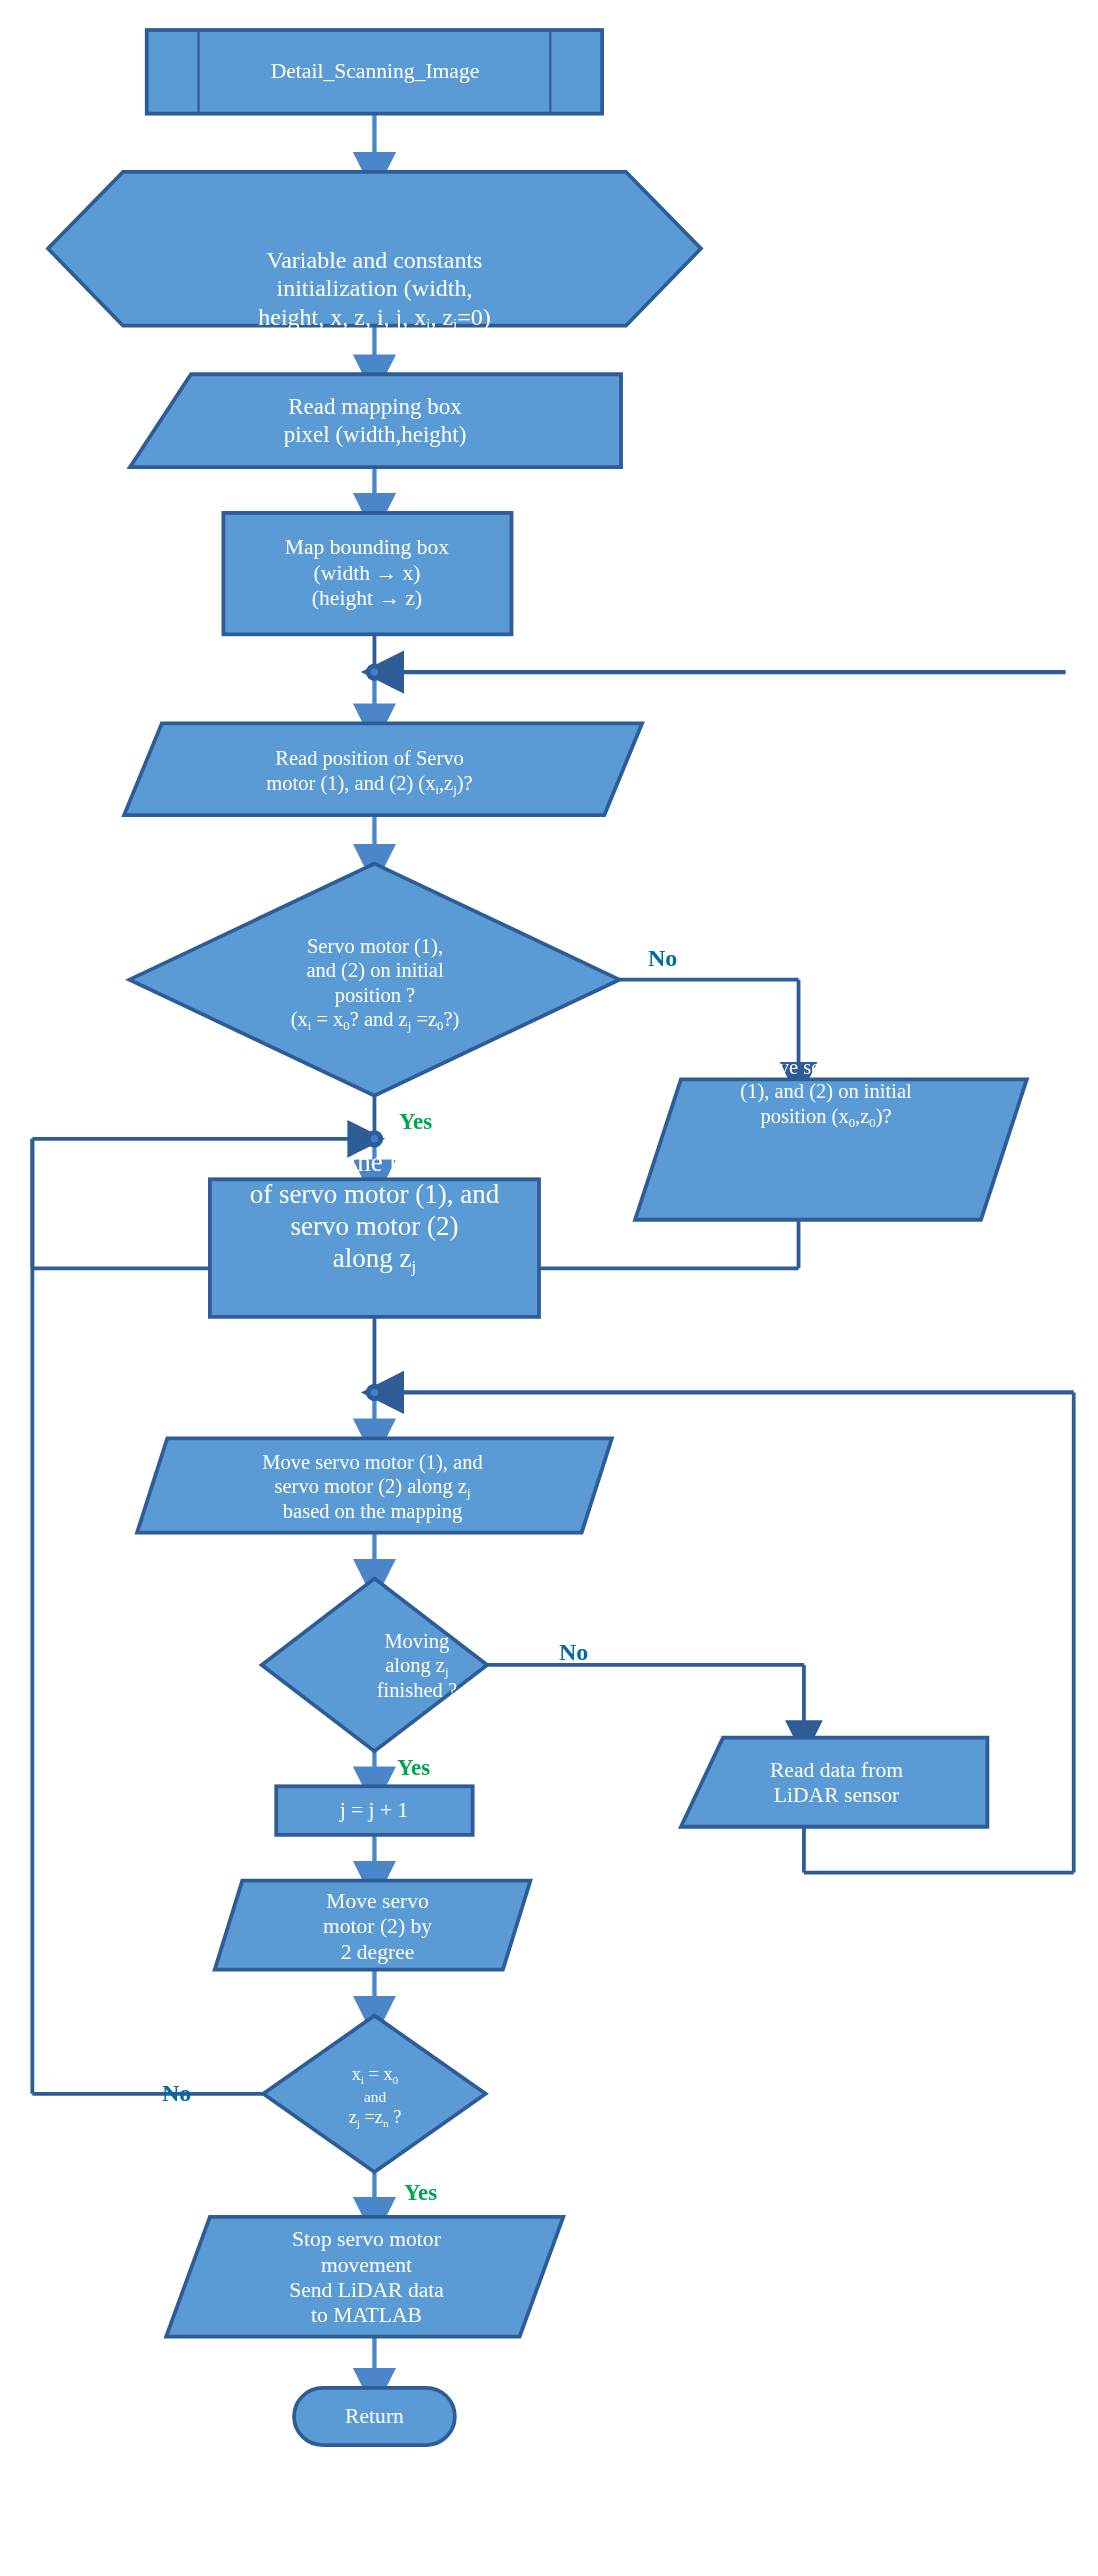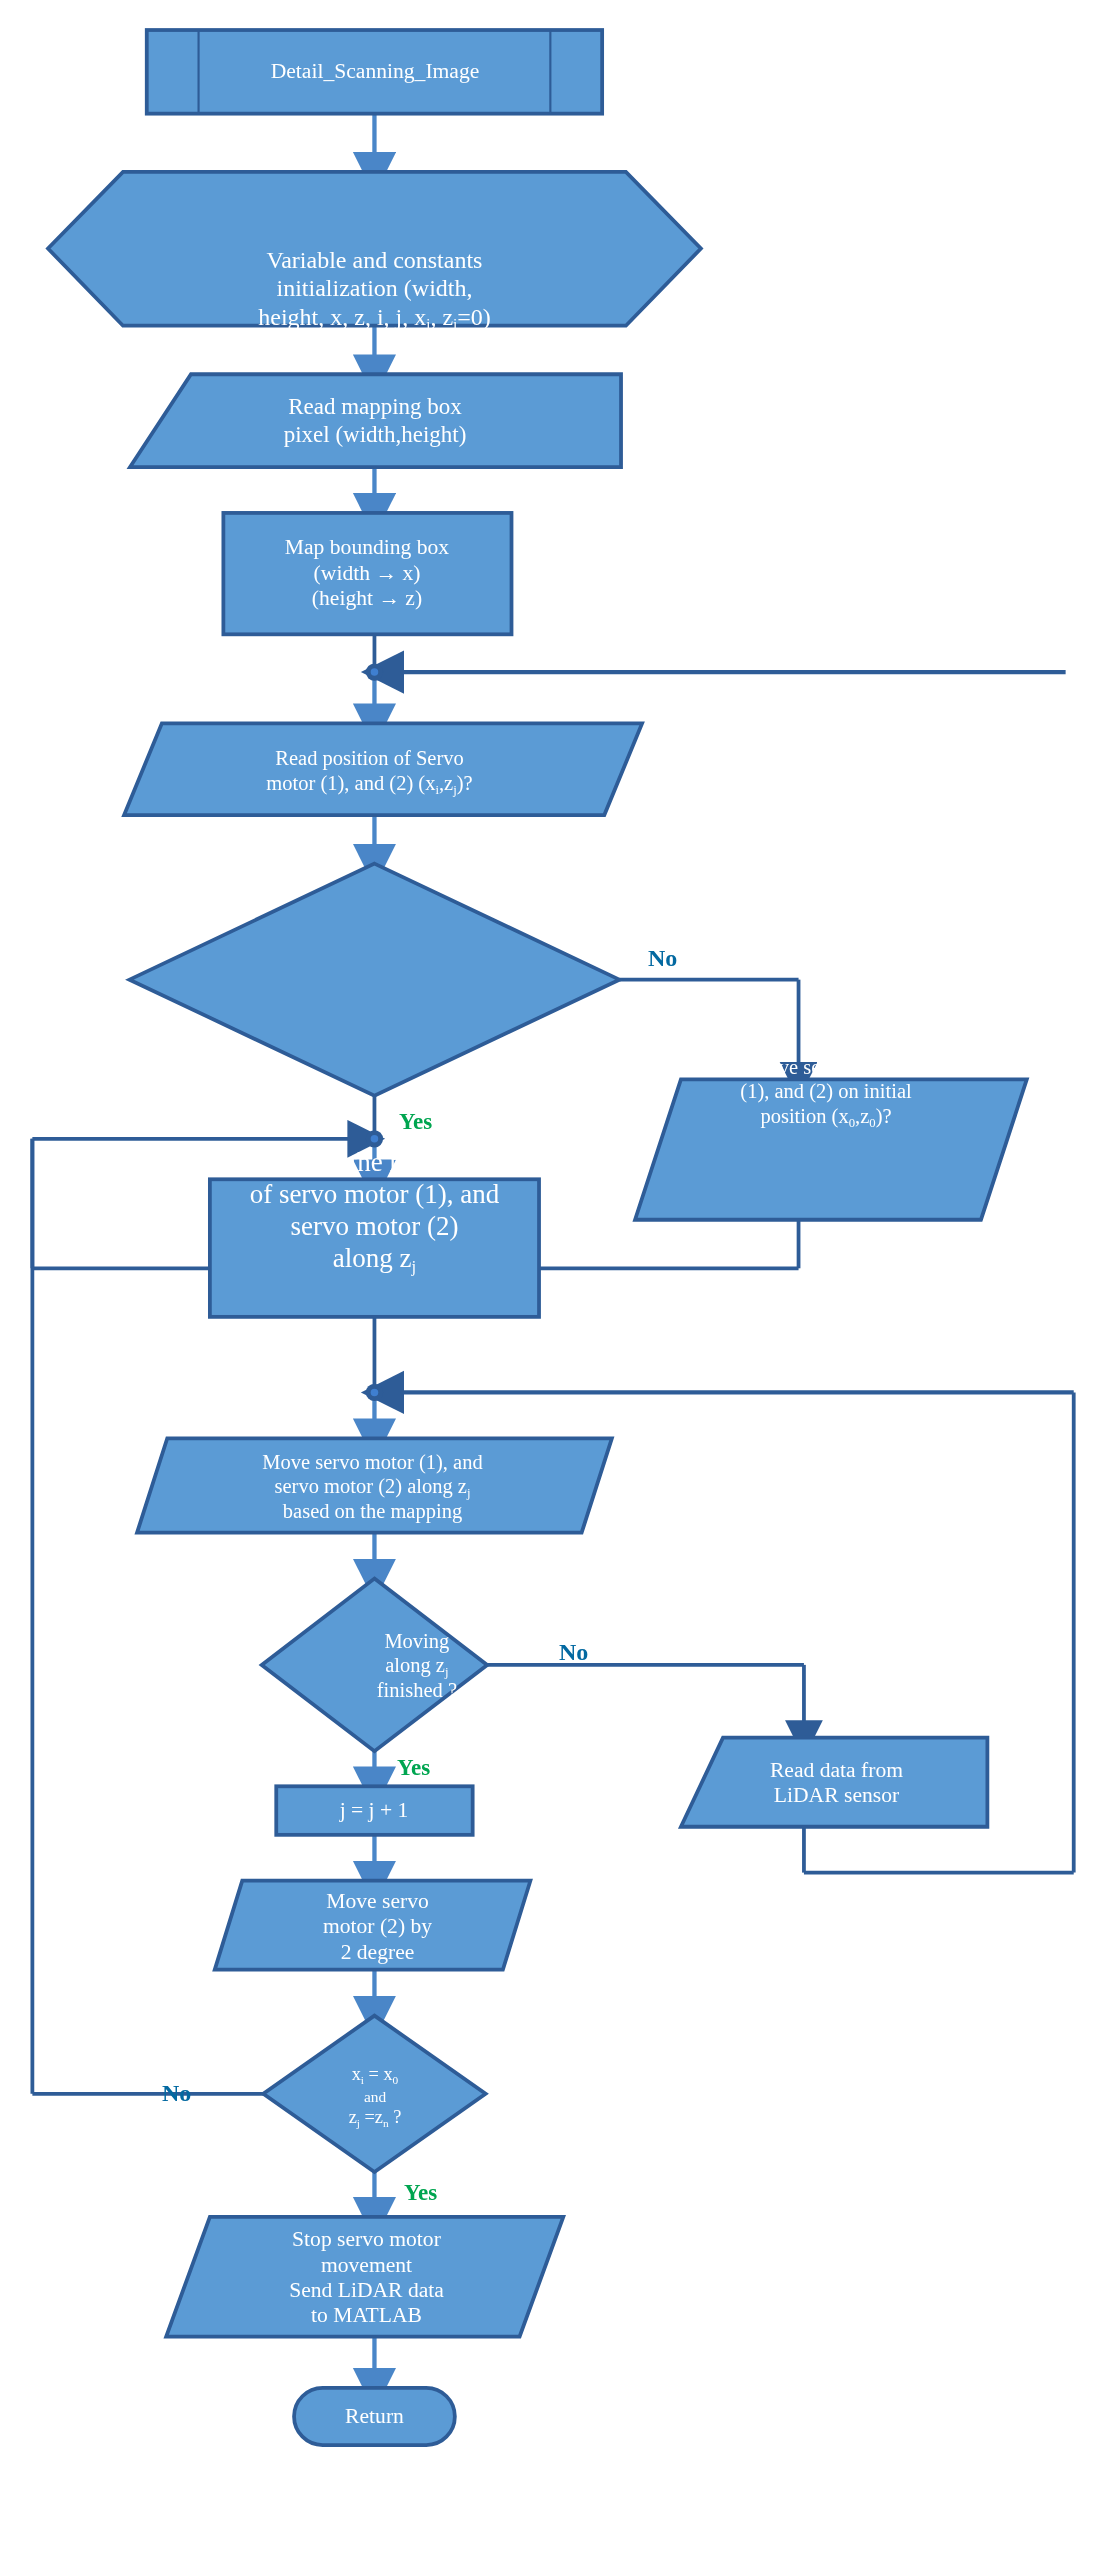--- a/index.html
+++ b/index.html
@@ -167,20 +167,21 @@
       <rect x="545" y="4425" width="298" height="106" rx="53" ry="53" fill="#5B9BD5" stroke="#2E5C97" stroke-width="7"></rect>
     </g>
   </svg>
 
   <div class="nodeText" style="left:199px; top:30px;  width:352px; height:84px; font-size:21.6px;">Detail_Scanning_Image</div>
   <div class="nodeText" style="left:162px; top:173px; width:425px; height:151px; font-size:24px;margin-top:40px;"><span><span>Variable and constants<br>initialization (width,<br>height, x, z, i, j, x<sub>i</sub>, z<sub>j</sub>=0)</span></span></div>
   <div class="nodeText" style="left:162px; top:375px; width:426px; height:91px; font-size:23px;">Read mapping box
 pixel (width,height)</div>
   <div class="nodeText" style="left:223px; top:513px; width:288px; height:121px; font-size:21.6px;"><span>Map bounding box<br>(width → x)<br>(height → z)</span></div>
   <div class="nodeText" style="left:151px; top:726px; width:437px; height:89px; font-size:20.5px;"><span>Read position of Servo<br>motor (1), and (2) (x<sub>i</sub>,z<sub>j</sub>)?</span></div>
+  <div class="nodeText" style="left:216px; top:896px; width:318px; height:173px; font-size:20.5px;"><span>Servo motor (1),<br>and (2) on initial<br>position ?<br>(x<sub>i</sub> = x<sub>0</sub>? and z<sub>j</sub> =z<sub>0</sub>?)</span></div>
   <div class="nodeText" style="left:664px; top:1024px; width:324px; height:135px; font-size:20.5px;"><span>Move servo motor<br>(1), and (2) on initial<br>position (x<sub>0</sub>,z<sub>0</sub>)?</span></div>
   <div class="nodeText" style="left:210px; top:1142px; width:329px; height:138px; font-size:27px;"><span>Mapping the movement<br>of servo motor (1), and<br>servo motor (2)<br>along z<sub>j</sub></span></div>
   <div class="nodeText" style="left:151px; top:1440px; width:443px; height:93px; font-size:20.5px;"><span>Move servo motor (1), and<br>servo motor (2) along z<sub>j</sub><br>based on the mapping</span></div>
   <div class="nodeText" style="left:291px; top:1598px; width:166px; height:135px; font-size:20.5px;justify-content:flex-end;"><span>Moving<br>along z<sub>j</sub><br>finished ?</span></div>
   <div class="nodeText" style="left:696px; top:1739px; width:281px; height:88px; font-size:21.6px;">Read data from
 LiDAR sensor</div>
   <div class="nodeText" style="left:276px; top:1786px; width:196px; height:49px;  font-size:21.6px;">j = j + 1</div>
   <div class="nodeText" style="left:237px; top:1884px; width:281px; height:86px; font-size:21.6px;">Move servo
 motor (2) by
 2 degree</div>

